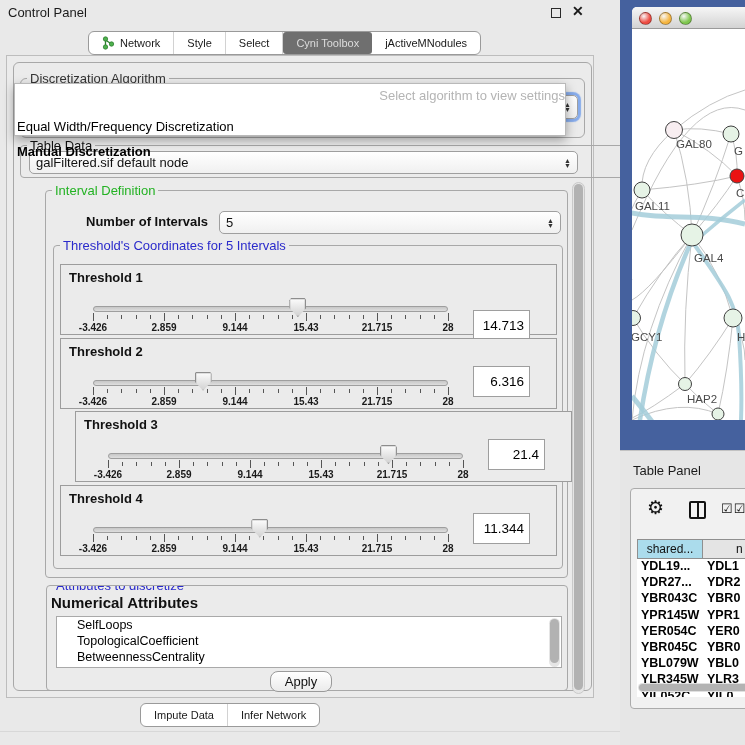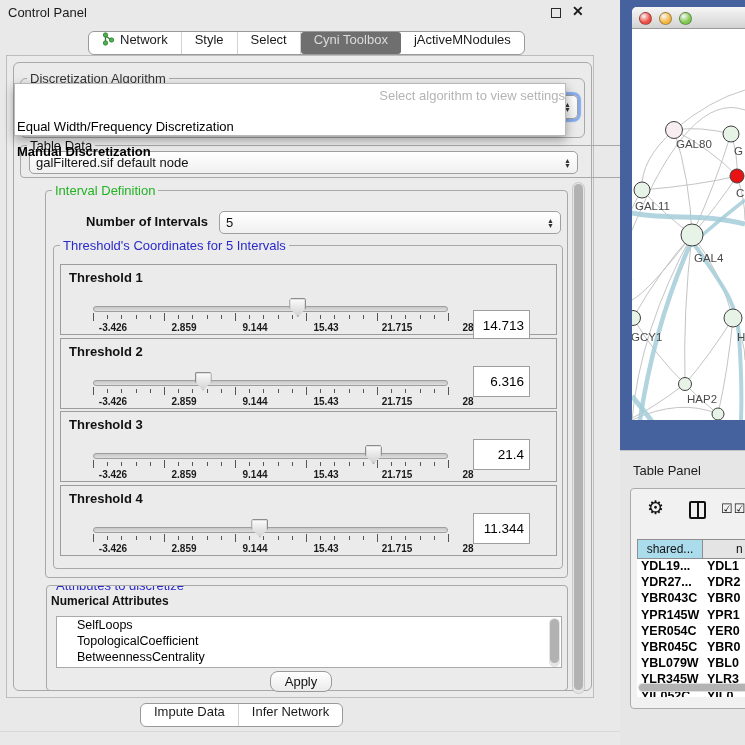--- a/index.html
+++ b/index.html
@@ -8,21 +8,21 @@
   .abs { position:absolute; }
 
   
   #control-panel { left:0; top:0; width:620px; height:745px; background:#e9e9e9; }
   .cp-title { left:8px; top:5px; font-size:13px; color:#1a1a1a; }
   .float-btn { left:551px; top:8px; width:10px; height:10px; border:1.5px solid #2a2a2a; background:transparent; }
   .close-btn { left:572px; top:3px; font-size:14px; font-weight:700; color:#1a1a1a; }
 
   .tabbar { display:flex; align-items:stretch; background:#ffffff; border:1px solid #9a9a9a;
     border-radius:6px; height:24px; overflow:hidden; }
-  .tab { display:flex; align-items:flex-start; gap:5px; padding:0 13px; font-size:13px; color:#1a1a1a;
+  .tab { display:flex; align-items:center; gap:5px; padding:0 13px; font-size:11px; color:#1a1a1a;
     border-right:1px solid #d2d2d2; white-space:nowrap; }
   .tab:last-child { border-right:none; }
   .tab.sel { background:#6f6f6f; color:#dcdcdc; border-right:none; border-radius:3px; }
 
   .outer-panel { left:6px; top:55px; width:588px; height:643px; background:#ebebeb;
     border:1px solid #bdbdbd; }
   .inner-panel { left:13px; top:62px; width:579px; height:629px; border:1px solid #a8a8a8;
     border-radius:6px; }
 
   .gbox { border:1px solid #a8a8a8; border-radius:4px; }
@@ -44,21 +44,21 @@
   .vscroll { background:#e5e5e5; border:1px solid #c9c9c9; border-radius:7px; }
   .vscroll .thumbbar { position:absolute; left:1px; top:1px; width:9px; background:#b2b2b2; border-radius:5px; }
 
   .tpanel { position:absolute; border:1px solid #9c9c9c; background:#ebebeb; }
   .tpanel .tlabel { position:absolute; left:8px; top:5px; font-size:13px; font-weight:700; color:#111; }
   .track { position:absolute; height:6px; background:linear-gradient(#c7c7c7,#dedede); border:1px solid #9e9e9e; border-radius:3px; }
   .thumb { position:absolute; width:17px; height:19px; background:linear-gradient(#fefefe,#cfcfcf);
     clip-path:polygon(10% 0,90% 0,100% 12%,100% 52%,50% 100%,0 52%,0 12%);
     box-shadow:inset 0 0 0 1.2px #8d8d8d; }
   .tickm { position:absolute; width:1px; background:#555; }
-  .ticklab { position:absolute; transform:translateX(-50%); font-size:10px; font-weight:700; color:#1a1a1a; white-space:nowrap;margin-left:20px; }
+  .ticklab { position:absolute; transform:translateX(-50%); font-size:10px; font-weight:700; color:#1a1a1a; white-space:nowrap; }
   .valbox { position:absolute; width:57px; height:31px; background:#ffffff; border:1px solid #9e9e9e;
     font-size:13.5px; color:#000; text-align:right; line-height:29px; padding-right:5px; }
 
   .attr-list { position:absolute; background:#ffffff; border:1px solid #a9a9a9; overflow:hidden; }
   .attr-item { padding-left:20px; font-size:12.5px; color:#000; height:16px; line-height:16px; white-space:nowrap; }
 
   .btn { background:linear-gradient(#ffffff,#ebebeb); border:1px solid #9a9a9a; border-radius:8px;
     font-size:13px; color:#111; text-align:center; }
 
   
@@ -231,21 +231,21 @@
             <div class="tickm" style="left: 387px; top: 48px; height: 8px;"></div>
             <span class="ticklab" style="left: 32px; top: 57px;">-3.426</span>
             <span class="ticklab" style="left: 103px; top: 57px;">2.859</span>
             <span class="ticklab" style="left: 174px; top: 57px;">9.144</span>
             <span class="ticklab" style="left: 245px; top: 57px;">15.43</span>
             <span class="ticklab" style="left: 316px; top: 57px;">21.715</span>
             <span class="ticklab" style="left: 387px; top: 57px;">28</span>
             <div class="thumb" style="left: 133.549px; top: 33px;"></div>
             <div class="valbox" style="left: 412px; top: 27px;">6.316</div>
           </div>
-          <div class="tpanel" style="left: 6px; top: 165px; width: 497px; height: 71px;">
+          <div class="tpanel" style="left: 21px; top: 165px; width: 497px; height: 71px;">
             <div class="tlabel">Threshold 3</div>
             <div class="track" style="left: 32px; top: 41px; width: 355px;"></div>
             <div class="tickm" style="left: 32px; top: 48px; height: 8px;"></div>
             <div class="tickm" style="left: 46.2px; top: 50px; height: 4px;"></div>
             <div class="tickm" style="left: 60.4px; top: 50px; height: 4px;"></div>
             <div class="tickm" style="left: 74.6px; top: 50px; height: 4px;"></div>
             <div class="tickm" style="left: 88.8px; top: 50px; height: 4px;"></div>
             <div class="tickm" style="left: 103px; top: 48px; height: 8px;"></div>
             <div class="tickm" style="left: 117.2px; top: 50px; height: 4px;"></div>
             <div class="tickm" style="left: 131.4px; top: 50px; height: 4px;"></div>
@@ -313,21 +313,21 @@
             <span class="ticklab" style="left: 387px; top: 57px;">28</span>
             <div class="thumb" style="left: 190.348px; top: 33px;"></div>
             <div class="valbox" style="left: 412px; top: 27px;">11.344</div>
           </div>
         </div>
     </div>
   </div>
 
   <div class="abs gbox" style="left:46px; top:585px; width:522px; height:106px; overflow:hidden;">
     <span class="glabel" style="color:#2a2acb;">Attributes to discretize</span>
-    <div style="position:absolute; left:4px; top:8px; font-size:12px; font-weight:700; color:#111;">Numerical Attributes</div>
+    <div style="position:absolute; left:4px; top:8px; font-size:15px; font-weight:700; color:#111;">Numerical Attributes</div>
     <div class="attr-list" style="left:9px; top:30px; width:506px; height:52px;">
       <div id="attr-items">
           <div class="attr-item">SelfLoops</div>
           <div class="attr-item">TopologicalCoefficient</div>
           <div class="attr-item">BetweennessCentrality</div>
         </div>
       <div class="vscroll" style="position:absolute; right:1px; top:1px; width:11px; height:49px; border:none;">
         <div class="thumbbar" style="height:44px; width:9px;"></div>
       </div>
     </div>

